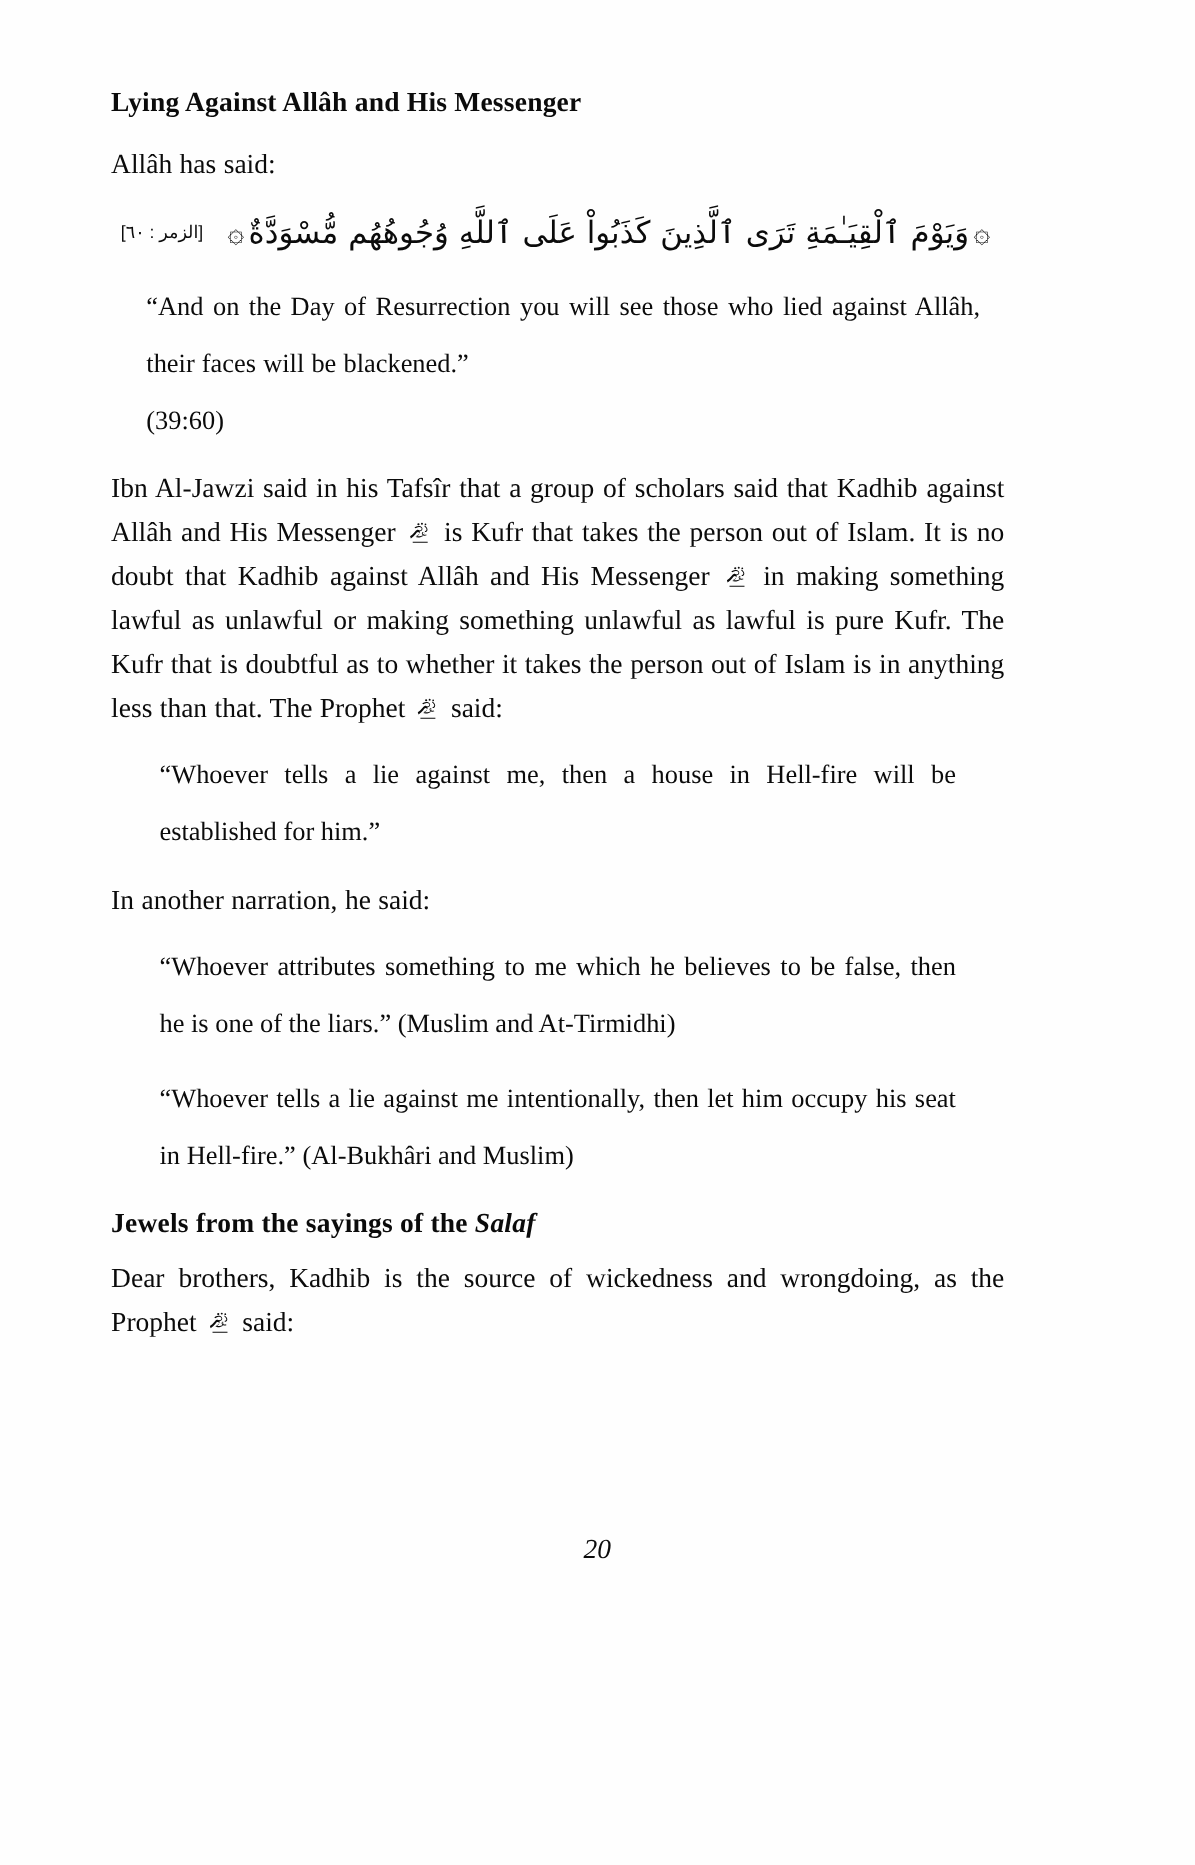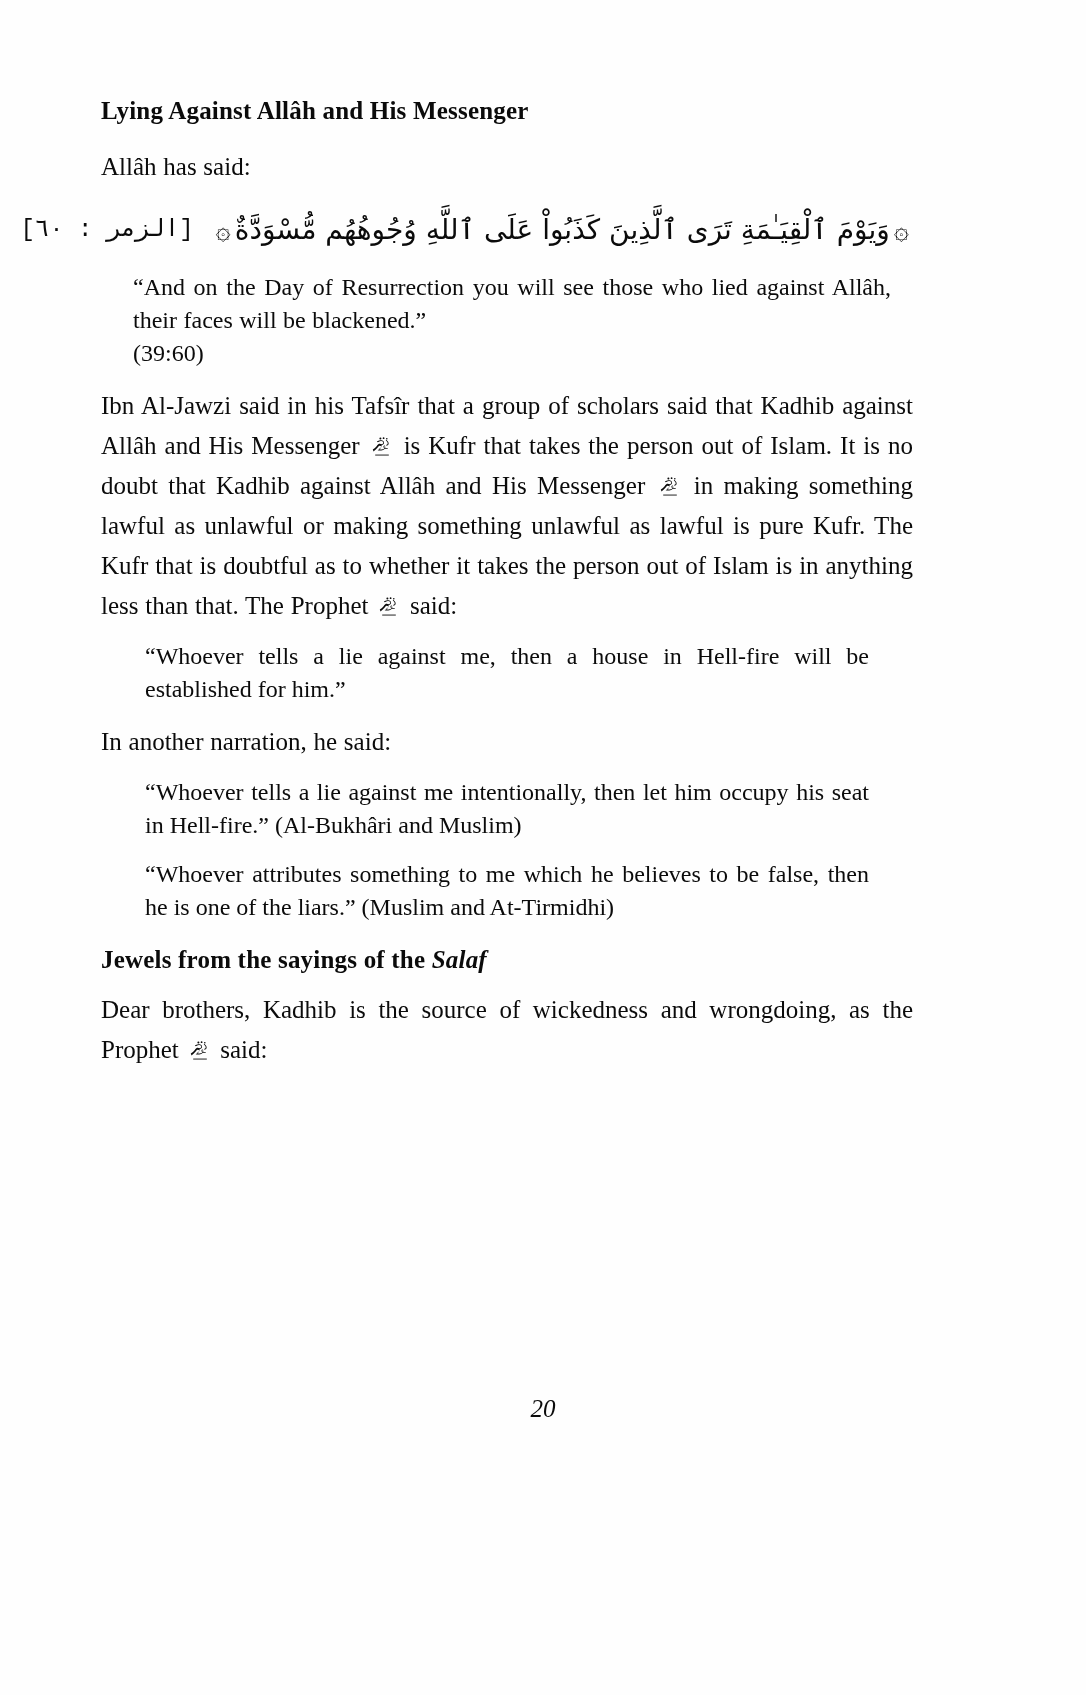--- a/index.html
+++ b/index.html
@@ -20,21 +20,21 @@
     position: absolute;
     left: 0; top: 0;
     width: 1086px;
     height: 1695px;
     background: #fefefe;
   }
 
   .content {
     position: absolute;
     left: 101px;
-    top: 95px;
+    top: 78px;
     width: 812px;
   }
 
   h2.section-heading {
     font-size: 25px;
     font-weight: bold;
     letter-spacing: 0.2px;
     margin: 0 0 20px 0;
     line-height: 32px;
     font-family: "Liberation Serif", "DejaVu Serif", serif;
@@ -52,21 +52,21 @@
     text-justify: inter-word;
     word-spacing: 0.5px;
   }
 
   p.body-par.nojust {
     text-align: left;
   }
 
   p.quote-par {
     font-size: 24px;
-    line-height: 33px;
+    line-height: 52px;
     margin: 0 0 16px 0;
     padding-left: 44px;
     width: 768px;
     box-sizing: border-box;
     text-align: justify;
     text-justify: inter-word;
   }
 
   .ital { }
 
@@ -81,24 +81,24 @@
     line-height: 54px;
     white-space: nowrap;
   }
   .ayah-text {
     display: inline-block;
     font-size: 28px;
     vertical-align: middle;
   }
   .ayah-ref {
     display: inline-block;
-    font-size: 24px;
+    font-size: 16px;
     vertical-align: middle;
     margin-right: 18px;
-    font-family: Liberation Mono, monospace;
+    font-family: Liberation Sans, sans-serif;
   }
   .ornament {
     display: inline-block;
     vertical-align: middle;
     font-size: 26px;
     padding: 0 4px;
   }
 
   
   .sallallahu {
@@ -194,25 +194,25 @@
 
     <p class="quote-par">
       <span>“Whoever tells a lie against me, then a house in Hell-fire will be established for him.”</span>
     </p>
 
     <p class="body-par nojust par-gap-sm">
       <span>In another narration, he said:</span>
     </p>
 
     <p class="quote-par">
+      <span>“Whoever  attributes something to me which he believes to  be  false, then he is one of the liars.” (</span><span class="ital">Muslim</span><span> and </span><span class="ital">At-Tirmidhi</span><span>)</span>
+    </p>
+
+    <p class="quote-par">
       <span>“Whoever  tells a lie against me intentionally, then let him  occupy  his   seat in Hell-fire.” (</span><span class="ital">Al-Bukhâri</span><span> and </span><span class="ital">Muslim</span><span>)</span>
-    </p>
-
-    <p class="quote-par">
-      <span>“Whoever  attributes something to me which he believes to  be  false, then he is one of the liars.” (</span><span class="ital">Muslim</span><span> and </span><span class="ital">At-Tirmidhi</span><span>)</span>
     </p>
 
     <h2 class="section-heading" style="margin-top:20px; margin-bottom:14px;">
       <span>Jewels from the sayings of the </span><span class="ital">Salaf</span>
     </h2>
 
     <p class="body-par">
       <span>Dear   brothers, </span><span class="ital">Kadhib</span><span>  is  the  source  of  wickedness  and wrongdoing, as the Prophet </span><span class="sallallahu">
         <svg width="22" height="22" viewBox="0 0 22 22" aria-hidden="true">
           <g fill="#0b0b0b">

